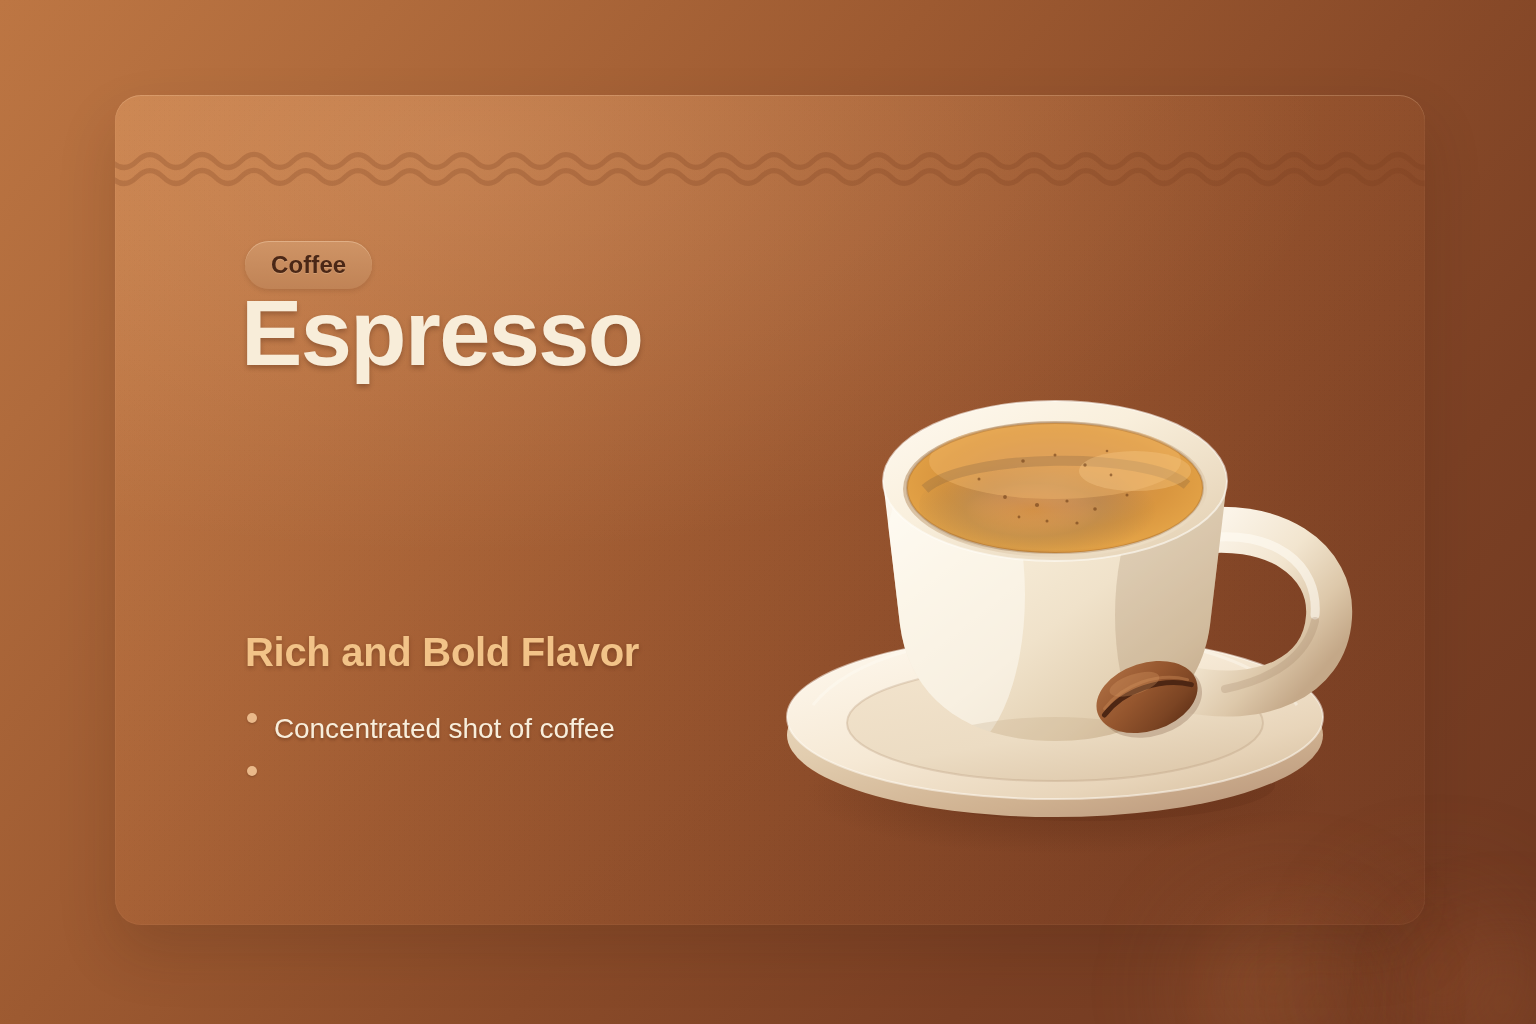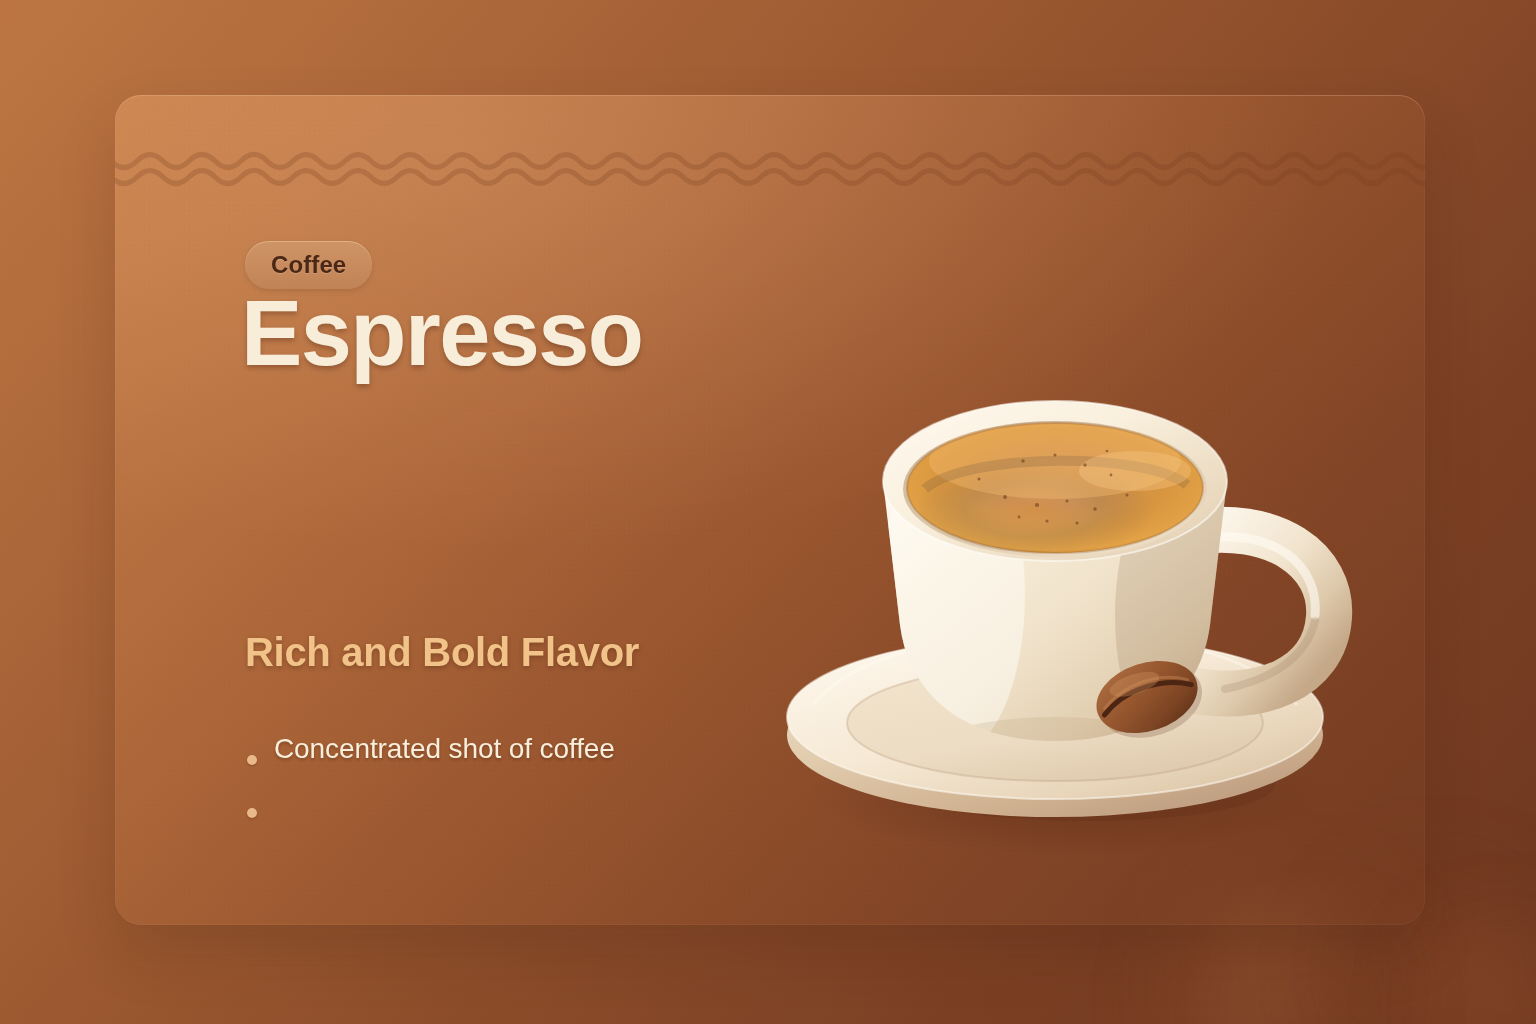--- a/index.html
+++ b/index.html
@@ -144,21 +144,21 @@
     text-shadow:0 2px 4px rgba(60,26,12,.30);
     white-space:nowrap;
   }
 
   .features {
     position:absolute;
     left:2px; top:618px;
     list-style:none;
   }
   .feature {
-    display:flex; align-items:flex-end;
+    display:flex; align-items:flex-start;
     height:52px;
     margin-bottom:1px;
   }
   .feature-dot {
     width:10px; height:10px;
     border-radius:50%;
     background:#eab98a;
     margin-right:17px;
     flex:none;
     box-shadow:0 1px 2px rgba(55,24,11,.28);

